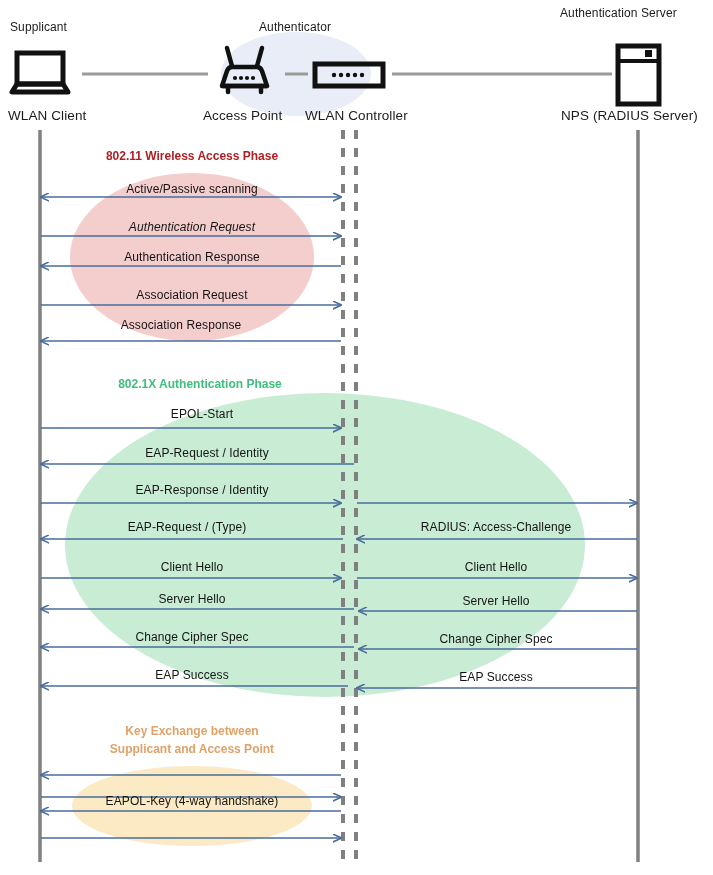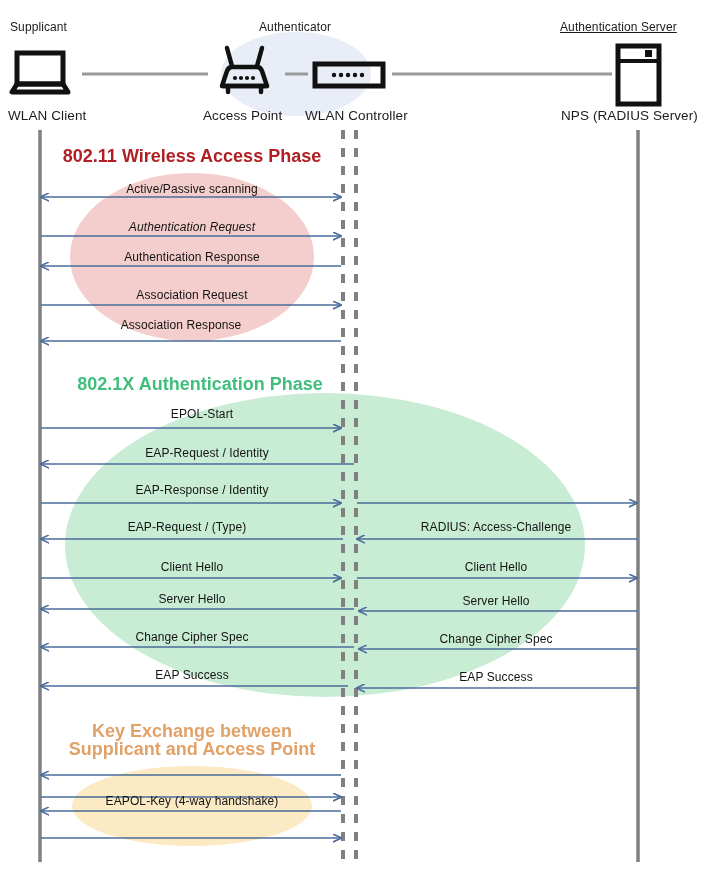--- a/index.html
+++ b/index.html
@@ -34,21 +34,21 @@
   }
   .node-label {
     position: absolute;
     font-size: 13.5px;
     color: #1b1b1b;
     white-space: nowrap;
     letter-spacing: 0.1px;
   }
   .phase-label {
     position: absolute;
-    font-size: 18px;
+    font-size: 12px;
     font-weight: bold;
     white-space: nowrap;
     text-align: center;
     line-height: 18px;
   }
   .msg-label {
     position: absolute;
     font-size: 12px;
     color: #141414;
     white-space: nowrap;
@@ -145,21 +145,21 @@
     <line x1="357" y1="688" x2="637" y2="688" stroke="#4A6C9B" stroke-width="1.7" marker-start="url(#arrowL)"></line>
 
     <line x1="41" y1="775" x2="341" y2="775" stroke="#4A6C9B" stroke-width="1.7" marker-start="url(#arrowL)"></line>
     <line x1="41" y1="797" x2="341" y2="797" stroke="#4A6C9B" stroke-width="1.7" marker-end="url(#arrowR)"></line>
     <line x1="41" y1="811" x2="341" y2="811" stroke="#4A6C9B" stroke-width="1.7" marker-start="url(#arrowL)"></line>
     <line x1="41" y1="838" x2="341" y2="838" stroke="#4A6C9B" stroke-width="1.7" marker-end="url(#arrowR)"></line>
   </svg>
 
   <div class="hdr-title" style="left:10px; top:20px;">Supplicant</div>
   <div class="hdr-title" style="left:259px; top:20px;">Authenticator</div>
-  <div class="hdr-title" style="left:560px; top:20px;text-decoration:underline;">Authentication Server</div>
+  <div class="hdr-title" style="left:560px; top:6px;">Authentication Server</div>
 
   <div class="node-label" style="left:8px; top:108px;">WLAN Client</div>
   <div class="node-label" style="left:203px; top:108px;">Access Point</div>
   <div class="node-label" style="left:305px; top:108px;">WLAN Controller</div>
   <div class="node-label" style="left:561px; top:108px;">NPS (RADIUS Server)</div>
 
   <div class="phase-label" style="left:0; top:147px; width:384px; color:#b01f24;">802.11 Wireless Access Phase</div>
   <div class="phase-label" style="left:0; top:375px; width:400px; color:#3fbe7c;">802.1X Authentication Phase</div>
   <div class="phase-label" style="left:0; top:722px; width:384px; color:#e0a268;text-align:center;">
     <div>Key Exchange between</div>

